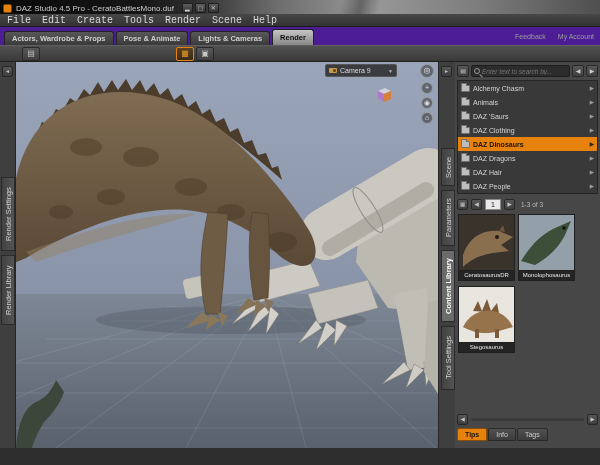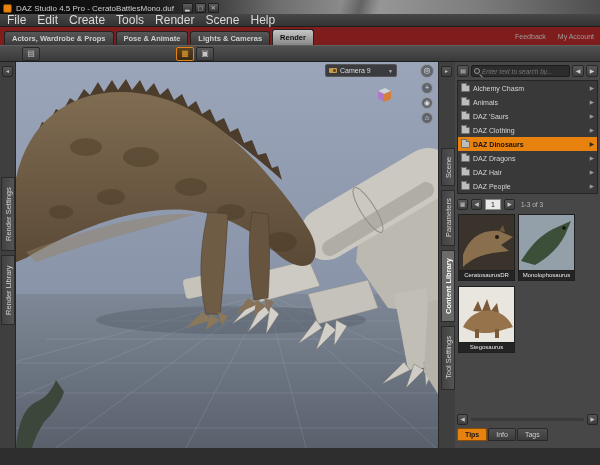--- a/index.html
+++ b/index.html
@@ -17,24 +17,24 @@
   .title-icon { width:9px; height:9px; background:#e8820e; border:1px solid #7a4405; border-radius:2px; margin-right:4px; flex:none; }
   .title-text { font-size:8px; color:#cfcfcf; white-space:nowrap; }
   .win-btns { display:flex; gap:2px; margin-left:8px; }
   .win-btn { width:11px; height:10px; background:linear-gradient(#5e5e5e,#333); border:1px solid #1e1e1e;
     color:#ccc; font-size:6px; line-height:8px; text-align:center; border-radius:1px; }
 
   
   .menubar { position:absolute; left:0; top:14px; width:600px; height:13px;
     background:linear-gradient(#474747,#333); border-bottom:1px solid #1c1c1c;
     display:flex; align-items:center; gap:11px; padding:0 7px; }
-  .menu-item { font-size:12px; color:#dadada; }
-
-  
-  .headerrow { position:absolute; left:0; top:27px; width:600px; height:18px; background:#7f1d1d; }
+  .menu-item { font-size:10px; color:#dadada;font-family:Liberation Mono, monospace; }
+
+  
+  .headerrow { position:absolute; left:0; top:27px; width:600px; height:18px; background:#4c1d95; }
   .tabs { position:absolute; left:4px; bottom:0; display:flex; gap:2px; align-items:flex-end; }
   .tab { height:14px; padding:0 7px; background:linear-gradient(#575757,#3a3a3a); border:1px solid #222; border-bottom:none;
     border-radius:3px 3px 0 0; font-size:7.5px; font-weight:bold; color:#cfcfcf; display:flex; align-items:center; white-space:nowrap; }
   .tab.active { background:linear-gradient(#c6c6c6,#878787); color:#101010; height:16px; }
   .brand { position:absolute; left:420px; top:2px; display:flex; align-items:center; gap:3px;margin-top:47px; }
   .brand-daz { font-size:11px; font-weight:bold; font-style:italic; color:#fff; letter-spacing:.5px; }
   .brand-sep { width:7px; height:7px; background:#e8820e; transform:rotate(45deg) skew(8deg,8deg); }
   .brand-3d { font-size:14px; font-weight:bold; color:#e6e6e6; }
   .account-links { position:absolute; right:6px; top:6px; display:flex; gap:12px; }
   .account-link { font-size:7px; color:#9d9d9d; }

